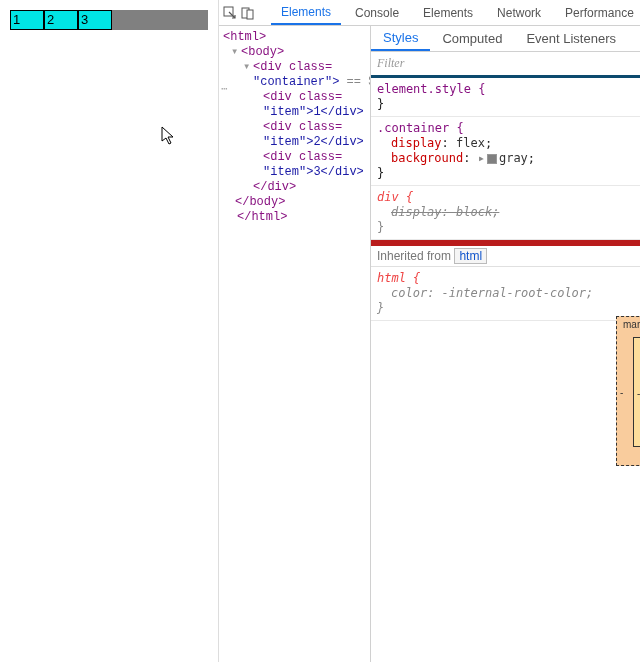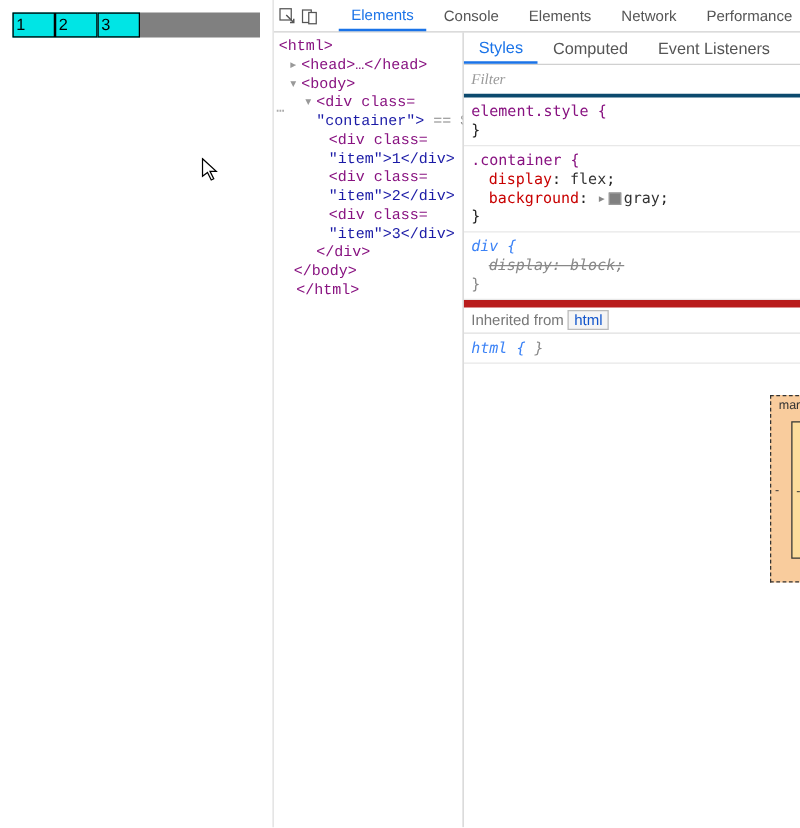--- a/index.html
+++ b/index.html
@@ -107,21 +107,21 @@
       font-style: italic;
     }
     .rule {
       padding: 4px 6px;
       border-bottom: 1px solid #e8e8e8;
       font-family: Consolas, monospace;
       line-height: 15px;
       color: #222;
     }
     .selector { color: #881280; }
-    .selector-ua { color: #3b82f6; }
+    .selector-ua { color: #ef4444; }
     .prop { color: #c80000; }
     .prop-ua { color: #888; }
     .val { color: #333; }
     .val-ua { color: #888; font-style: italic; }
     .brace { color: #222; }
     .indent { margin-left: 14px; display: block; }
     .strike { text-decoration: line-through; font-style: italic; color: #888;}
     .strike .prop, .strike .val { color: #888; }
     .swatch {
       display: inline-block;
@@ -222,21 +222,20 @@
     <div class="tab active">Elements</div>
     <div class="tab">Console</div>
     <div class="tab">Elements</div>
     <div class="tab">Network</div>
     <div class="tab">Performance</div>
   </div>
 
   <div class="panels">
     <div class="dom-panel">
       <div class="dom-line" style="margin-left:2px"><span class="tagname">&lt;html&gt;</span></div>
-      <div class="dom-line" style="margin-left:10px"><span class="collapse-arrow">▸</span><span class="tagname">&lt;head&gt;…&lt;/head&gt;</span></div>
       <div class="dom-line" style="margin-left:10px"><span class="collapse-arrow">▾</span><span class="tagname">&lt;body&gt;</span></div>
       <div class="dom-line" style="margin-left:22px"><span class="collapse-arrow">▾</span><span class="tagname">&lt;div class=</span></div>
       <div class="dom-line" style="margin-left:32px"><span class="attrval">"container"&gt;</span><span class="eqsel"> == $0</span></div>
       <div class="dom-line" style="margin-left:42px"><span class="tagname">&lt;div class=</span></div>
       <div class="dom-line" style="margin-left:42px"><span class="attrval">"item"&gt;1&lt;/div&gt;</span></div>
       <div class="dom-line" style="margin-left:42px"><span class="tagname">&lt;div class=</span></div>
       <div class="dom-line" style="margin-left:42px"><span class="attrval">"item"&gt;2&lt;/div&gt;</span></div>
       <div class="dom-line" style="margin-left:42px"><span class="tagname">&lt;div class=</span></div>
       <div class="dom-line" style="margin-left:42px"><span class="attrval">"item"&gt;3&lt;/div&gt;</span></div>
       <div class="dom-line" style="margin-left:32px"><span class="tagname">&lt;/div&gt;</span></div>
@@ -271,20 +270,21 @@
         <span class="brace" style="color:#888">}</span>
       </div>
 
       <div class="inherit-row">
         <span>Inherited from</span>
         <span class="tag-link">html</span>
       </div>
 
       <div class="rule">
         <span class="selector-ua" style="font-style:italic">html {</span>
+        <span class="indent"><span class="prop-ua" style="font-style:italic">color</span><span class="val-ua">: </span><span class="val-ua">-internal-root-color</span><span class="val-ua">;</span></span>
         <span class="brace" style="color:#888;font-style:italic">}</span>
       </div>
 
       <div class="box-model">
         <div class="bm-margin">
           <span class="bm-label">margin</span>
           <span class="bm-dash">-</span>
           <div class="bm-border">
             <span class="bm-label">border</span>
             <span class="bm-dash" style="top:50px">-</span>

